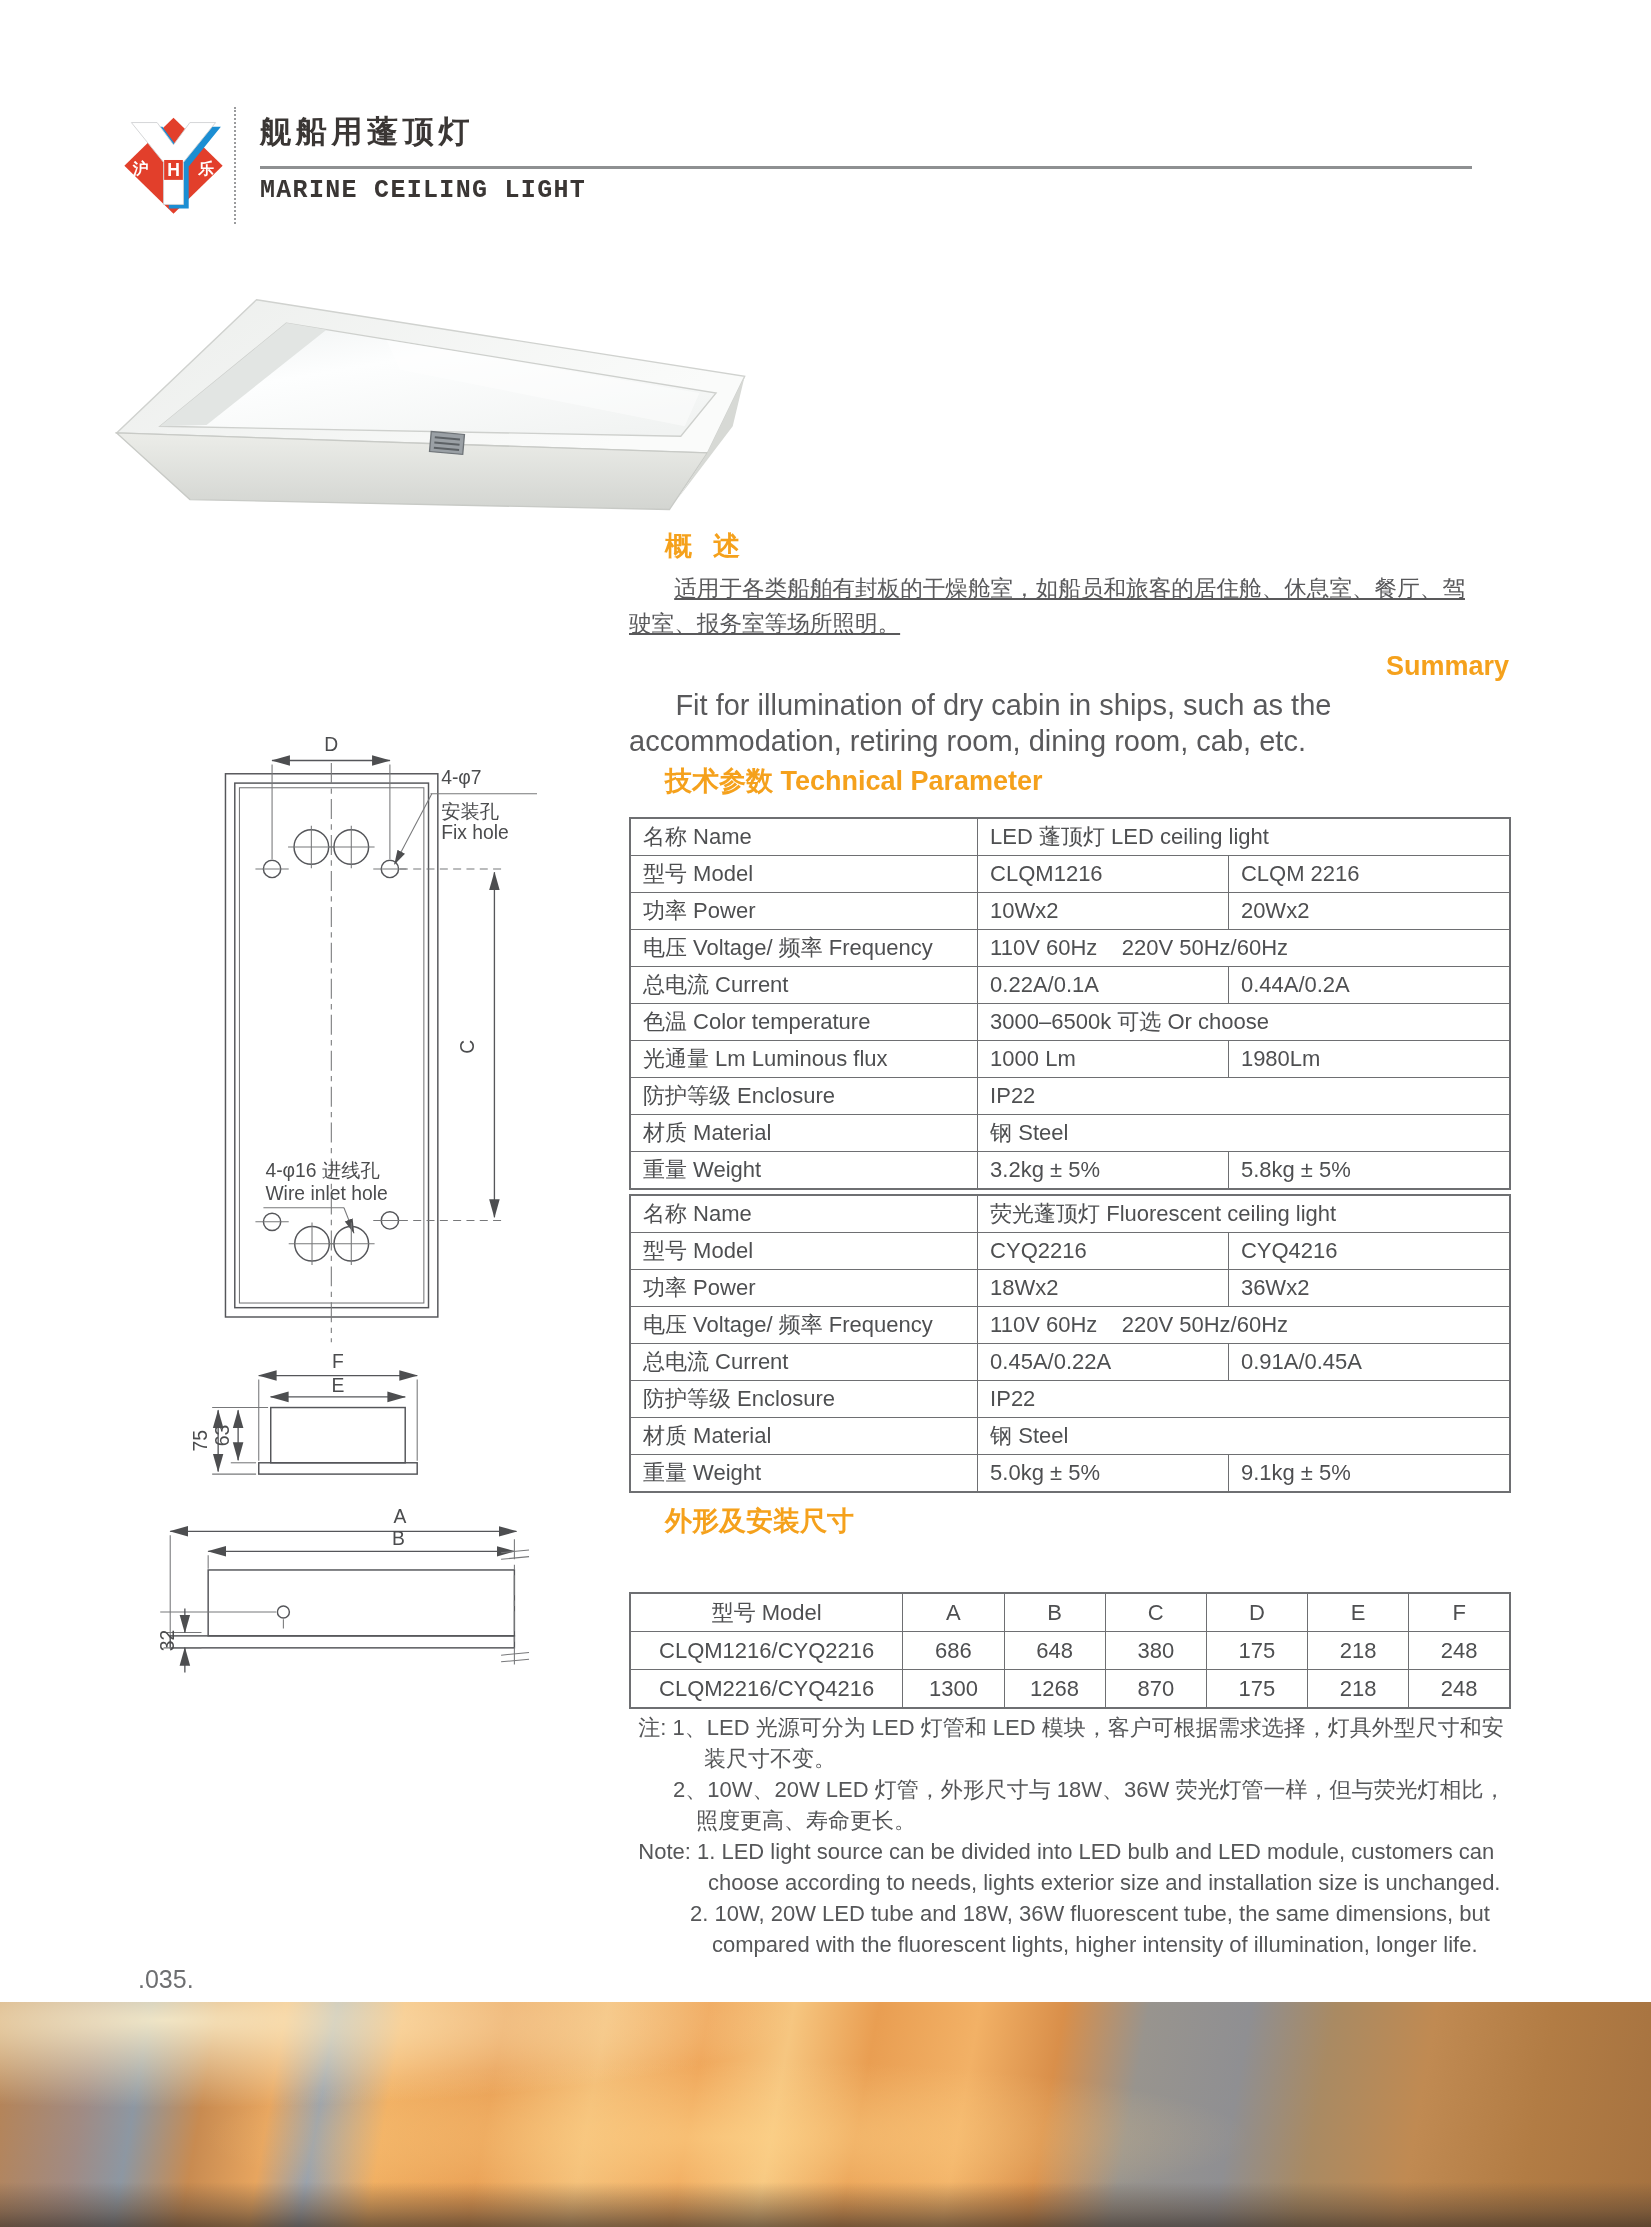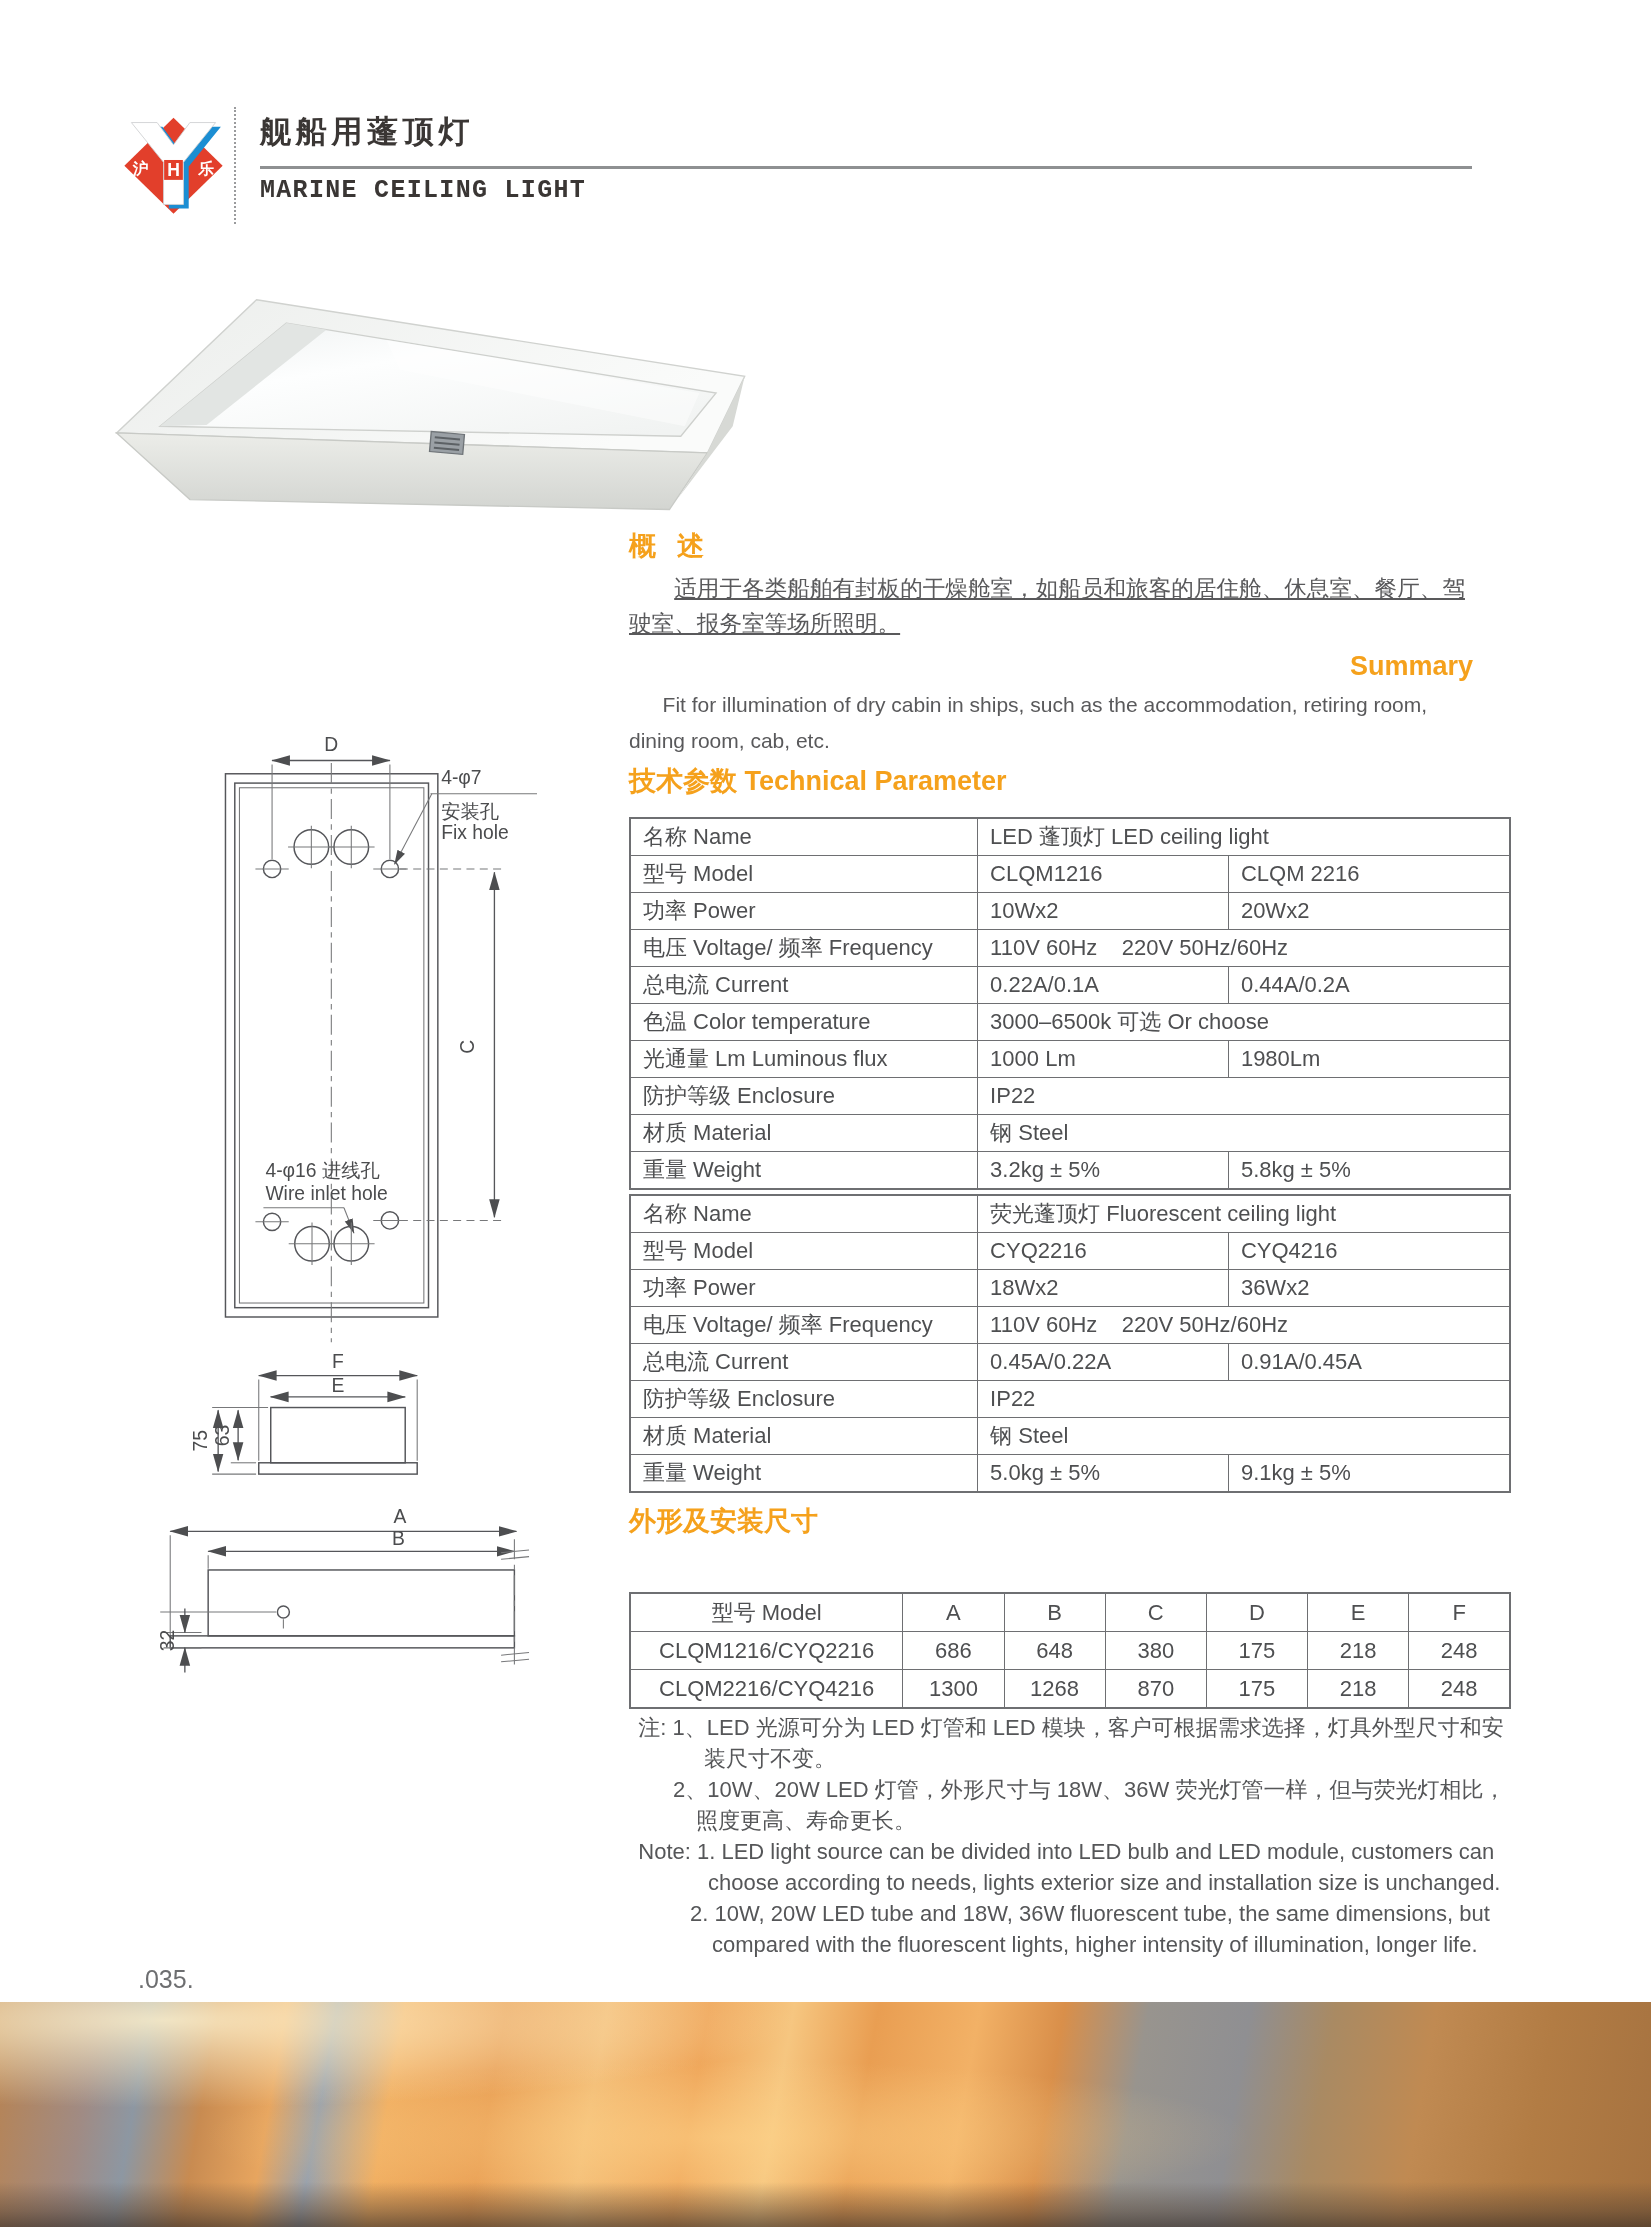--- a/index.html
+++ b/index.html
@@ -10,25 +10,25 @@
   
   #logo{position:absolute;left:115px;top:105px;width:117px;height:117px;}
   #head-divider{position:absolute;left:234px;top:107px;height:117px;width:0;border-left:2px dotted #9a9b9d;}
   #title-cn{position:absolute;left:260px;top:111px;font-size:31px;font-weight:700;letter-spacing:4.7px;color:#3a3634;}
   #head-rule{position:absolute;left:260px;top:166px;width:1212px;height:3.3px;background:#8e9092;}
   #title-en{position:absolute;left:260px;top:176px;font-size:25px;font-weight:700;letter-spacing:1.3px;color:#3a3634;font-family:"Liberation Mono","DejaVu Sans Mono",monospace;text-align:center;}
   
   #photo{position:absolute;left:100px;top:233px;width:686px;height:280px;}
   
   .rcol{position:absolute;left:629px;width:844px;}
-  .h-orange{font-size:27px;font-weight:700;color:#f5a11c;}
+  .h-orange{font-size:27px;font-weight:700;color:#f5a11c;margin-left:36px;}
   #h-summary-cn{top:528px;letter-spacing:6.7px;}
   #p-summary-cn{top:571px;font-size:22.6px;line-height:35px;color:#59595b;text-indent:2em;margin:0;text-decoration:underline;}
   #h-summary-en{top:651px;text-align:right;}
-  #p-summary-en{top:687px;font-size:21px;line-height:36px;color:#59595b;text-indent:1.6em;margin:0;}
+  #p-summary-en{top:687px;font-size:29px;line-height:36px;color:#59595b;text-indent:1.6em;margin:0;}
   #h-tech{top:763px;}
   
   table.t{border-collapse:collapse;table-layout:fixed;width:882px;font-size:22px;color:#4e4f51;}
   table.t td,table.t th{border:1.3px solid #6e6f72;vertical-align:middle;padding:0 12px;line-height:1.15;font-weight:400;text-align:left;}
   table.t{border:2px solid #6e6f72;}
   #t-led{position:absolute;left:629px;top:817px;}
   #t-fluo{position:absolute;left:629px;top:1194px;}
   #t-led td{height:36px;}
   #t-fluo td{height:36px;}
   .cw1{width:39.5%;} .cw2{width:28.5%;} .cw3{width:32%;}

